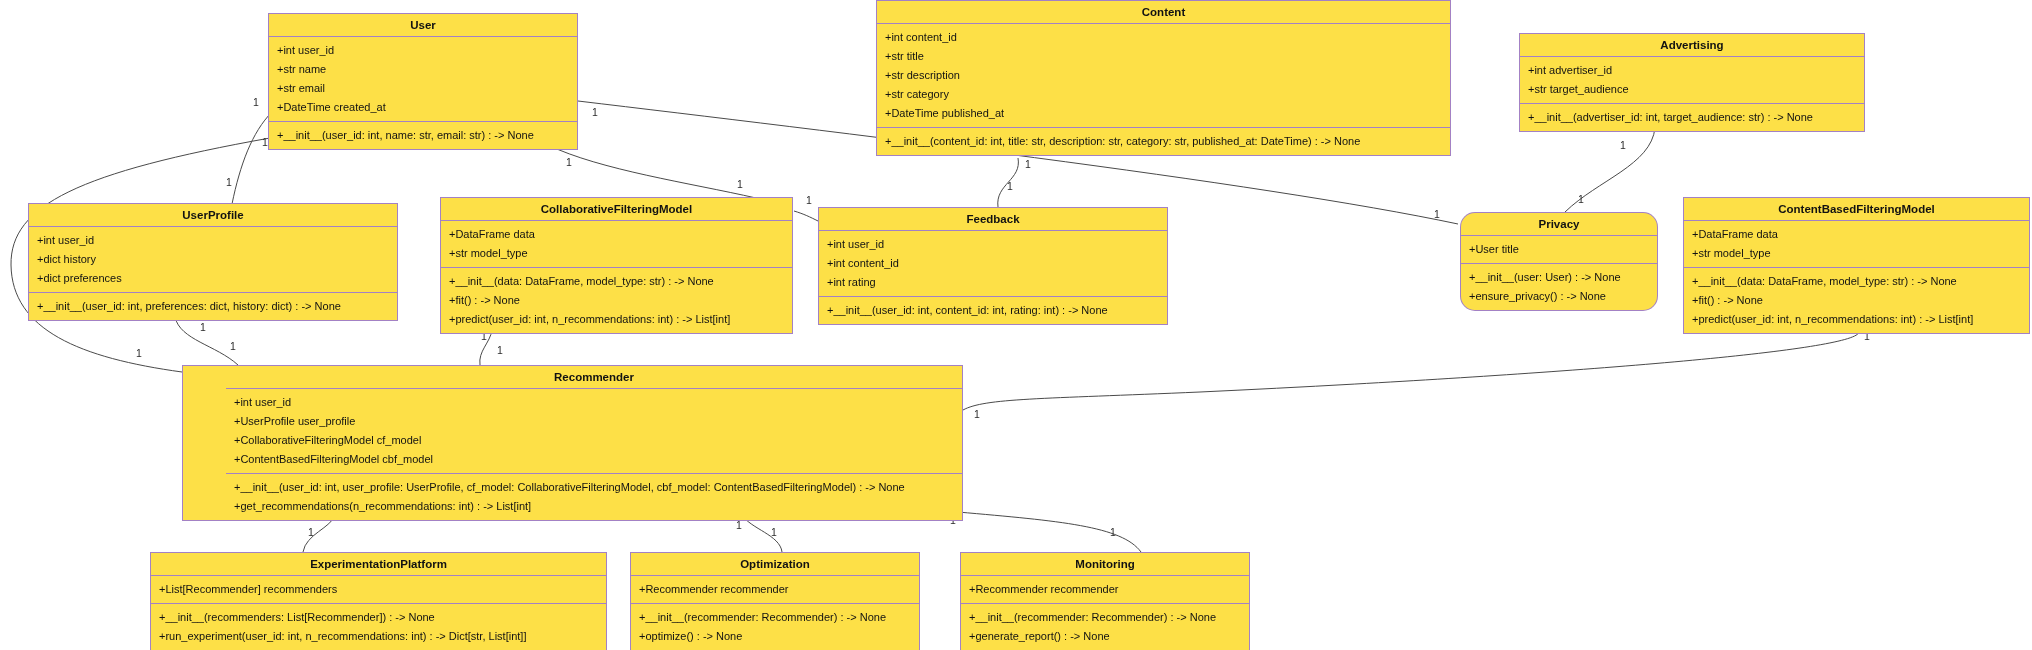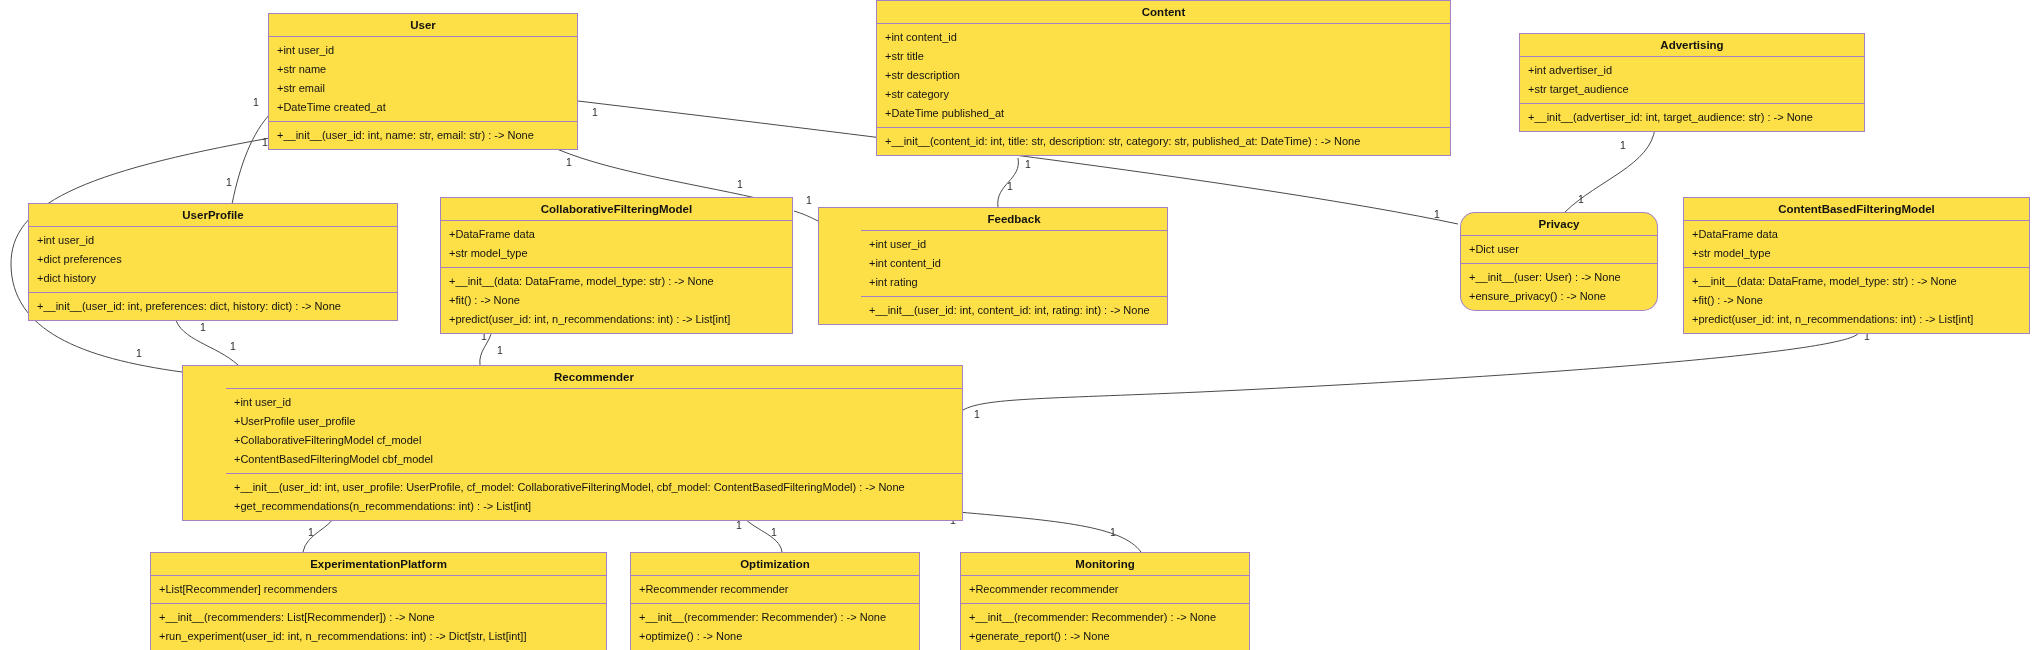--- a/index.html
+++ b/index.html
@@ -111,54 +111,54 @@
         <div class="member-row">+str target_audience</div>
       </div>
       <div class="class-methods">
         <div class="member-row">+__init__(advertiser_id: int, target_audience: str) : -&gt; None</div>
       </div>
     </div>
     <div class="class-box" style="left: 28px; top: 203px; width: 370px;">
       <div class="class-title">UserProfile</div>
       <div class="class-attrs">
         <div class="member-row">+int user_id</div>
+        <div class="member-row">+dict history</div>
         <div class="member-row">+dict preferences</div>
-        <div class="member-row">+dict history</div>
       </div>
       <div class="class-methods">
         <div class="member-row">+__init__(user_id: int, preferences: dict, history: dict) : -&gt; None</div>
       </div>
     </div>
     <div class="class-box" style="left: 440px; top: 197px; width: 353px;">
       <div class="class-title">CollaborativeFilteringModel</div>
       <div class="class-attrs">
         <div class="member-row">+DataFrame data</div>
         <div class="member-row">+str model_type</div>
       </div>
       <div class="class-methods">
         <div class="member-row">+__init__(data: DataFrame, model_type: str) : -&gt; None</div>
         <div class="member-row">+fit() : -&gt; None</div>
         <div class="member-row">+predict(user_id: int, n_recommendations: int) : -&gt; List[int]</div>
       </div>
     </div>
-    <div class="class-box" style="left: 818px; top: 207px; width: 350px; padding-left: 42px;">
+    <div class="class-box" style="left: 818px; top: 207px; width: 350px;">
       <div class="class-title">Feedback</div>
       <div class="class-attrs">
         <div class="member-row">+int user_id</div>
         <div class="member-row">+int content_id</div>
         <div class="member-row">+int rating</div>
       </div>
       <div class="class-methods">
         <div class="member-row">+__init__(user_id: int, content_id: int, rating: int) : -&gt; None</div>
       </div>
     </div>
     <div class="class-box" style="left: 1460px; top: 212px; width: 198px; border-radius: 15px;">
       <div class="class-title">Privacy</div>
       <div class="class-attrs">
-        <div class="member-row">+Dict user</div>
+        <div class="member-row">+User title</div>
       </div>
       <div class="class-methods">
         <div class="member-row">+__init__(user: User) : -&gt; None</div>
         <div class="member-row">+ensure_privacy() : -&gt; None</div>
       </div>
     </div>
     <div class="class-box" style="left: 1683px; top: 197px; width: 347px;">
       <div class="class-title">ContentBasedFilteringModel</div>
       <div class="class-attrs">
         <div class="member-row">+DataFrame data</div>

